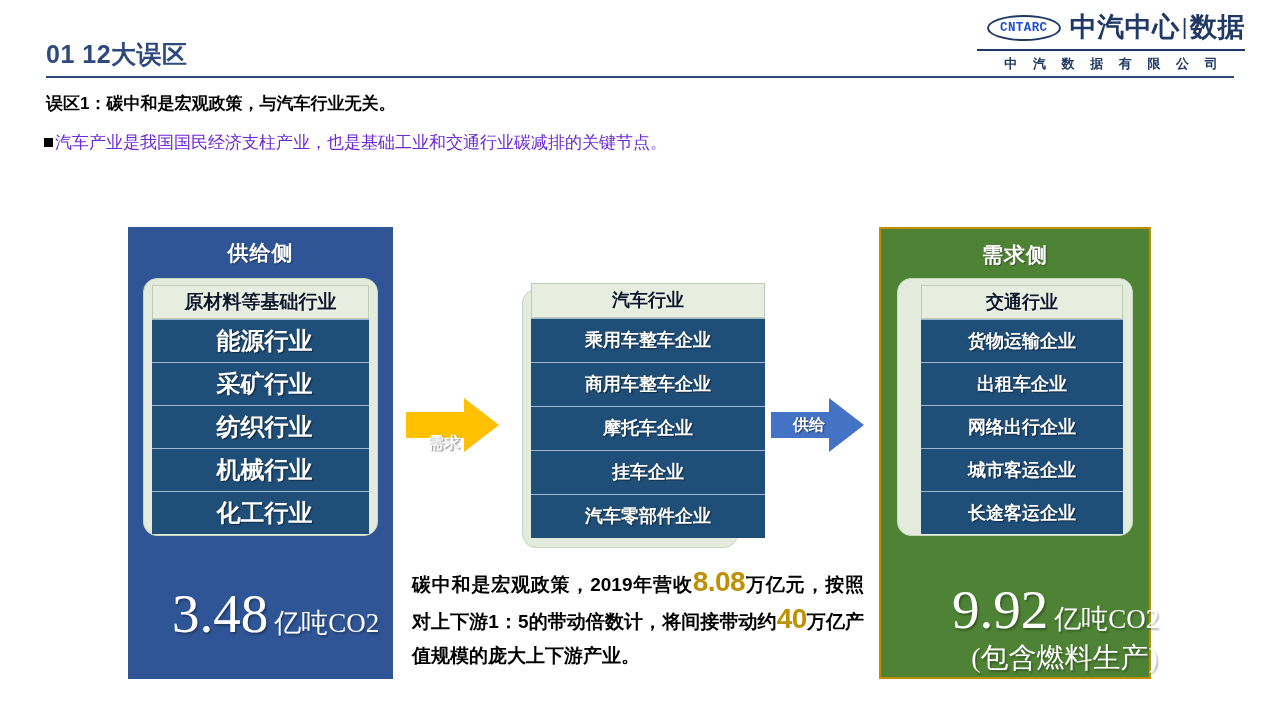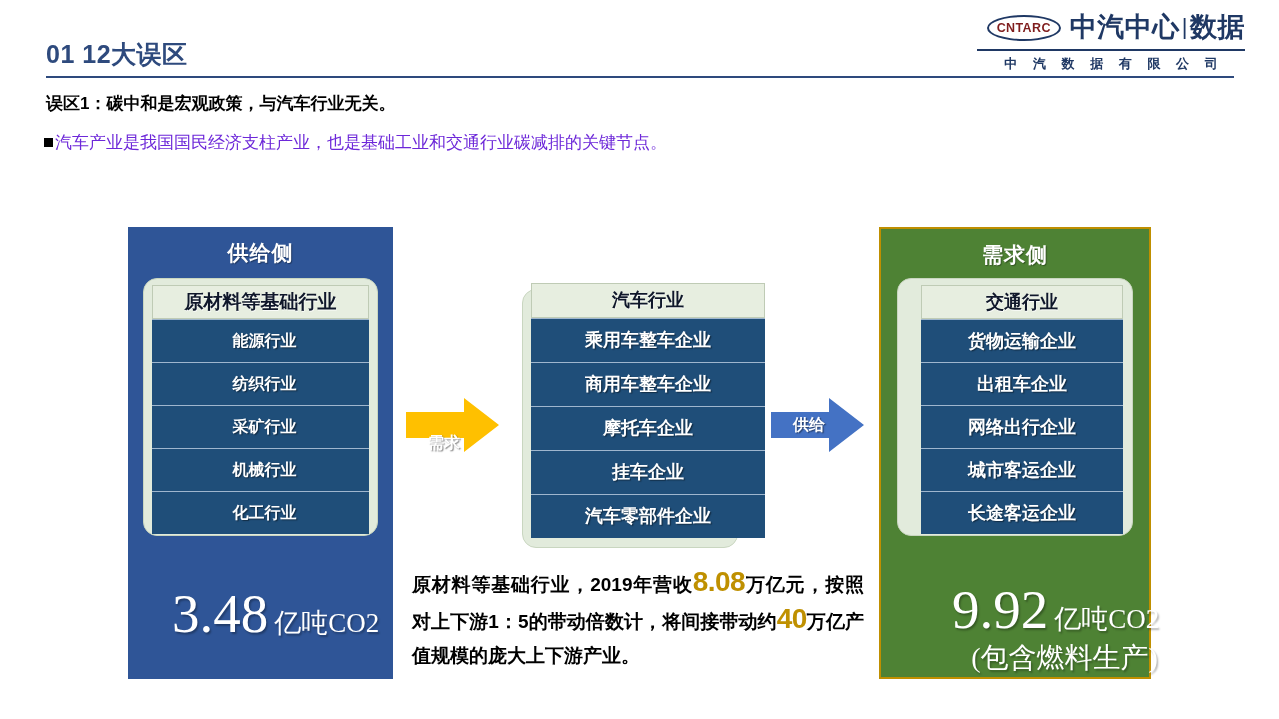--- a/index.html
+++ b/index.html
@@ -31,22 +31,22 @@
     height: 36px;
   }
   .logo-ellipse {
     width: 74px; height: 26px;
     border: 2px solid #1F3864;
     border-radius: 50%;
     display: flex; align-items: center; justify-content: center;
     font-size: 12.5px;
     letter-spacing: 0.4px;
     font-weight: 700;
-    color: #7f1d1d;
-    font-family: Liberation Sans, sans-serif;
+    color: #1d4ed8;
+    font-family: Liberation Mono, monospace;
   }
   .logo-cn {
     font-size: 27px;
     font-weight: 700;
     letter-spacing: 0.5px;
     color: #1F3864;
     line-height: 30px;
     white-space: nowrap;
   }
   .logo-sep {
@@ -164,21 +164,21 @@
     text-shadow: 1.2px 1.2px 1.2px rgba(0,0,0,.45);
   }
 
   
   .stack-supply {
     position: absolute;
     left: 152px; top: 285px;
     width: 217px;
   }
   .stack-supply .head-bar { height: 34px; line-height: 32px; font-size: 19px; }
-  .stack-supply .row-item { height: 43px; line-height: 42px; font-size: 16px; padding-left: 8px; }
+  .stack-supply .row-item { height: 43px; line-height: 42px; font-size: 24px; padding-left: 8px; }
 
   
   .stack-auto {
     position: absolute;
     left: 531px; top: 283px;
     width: 234px;
   }
   .stack-auto .head-bar { height: 35px; line-height: 33px; font-size: 18px; }
   .stack-auto .row-item { height: 44px; line-height: 43px; font-size: 18px; }
 
@@ -282,22 +282,22 @@
     <span class="bullet-sq"></span><span>汽车产业是我国国民经济支柱产业，也是基础工业和交通行业碳减排的关键节点。</span>
   </div>
 
   <div class="col-supply">
     <div class="col-head">供给侧</div>
   </div>
   <div class="panel panel-supply"></div>
   <div class="stack-supply">
     <div class="head-bar">原材料等基础行业</div>
     <div class="row-item">能源行业</div>
+    <div class="row-item">采矿行业</div>
     <div class="row-item">纺织行业</div>
-    <div class="row-item">采矿行业</div>
     <div class="row-item">机械行业</div>
     <div class="row-item">化工行业</div>
   </div>
   <div class="big-stat stat-supply">
     <span class="big-num">3.48</span><span class="big-unit">亿吨CO2</span>
   </div>
 
   <div class="arrow arrow-demand">
     <svg width="94" height="58" viewBox="0 0 94 58">
       <polygon points="0,16 58,16 58,2 93,29 58,56 58,42 0,42" fill="#FFC000"></polygon>
@@ -316,21 +316,21 @@
   </div>
 
   <div class="arrow arrow-supply">
     <svg width="94" height="58" viewBox="0 0 94 58">
       <polygon points="0,16 58,16 58,2 93,29 58,56 58,42 0,42" fill="#4472C4"></polygon>
     </svg>
     <span>供给</span>
   </div>
 
   <div class="mid-para">
-    <span>原材料等基础行业，2019年营收</span><span class="hl">8.08</span><span>万亿元，按照对上下游1：5的带动倍数计，将间接带动约</span><span class="hl">40</span><span>万亿产值规模的庞大上下游产业。</span>
+    <span>碳中和是宏观政策，2019年营收</span><span class="hl">8.08</span><span>万亿元，按照对上下游1：5的带动倍数计，将间接带动约</span><span class="hl">40</span><span>万亿产值规模的庞大上下游产业。</span>
   </div>
 
   <div class="col-demand">
     <div class="col-head">需求侧</div>
   </div>
   <div class="panel panel-demand"></div>
   <div class="stack-demand">
     <div class="head-bar">交通行业</div>
     <div class="row-item">货物运输企业</div>
     <div class="row-item">出租车企业</div>

